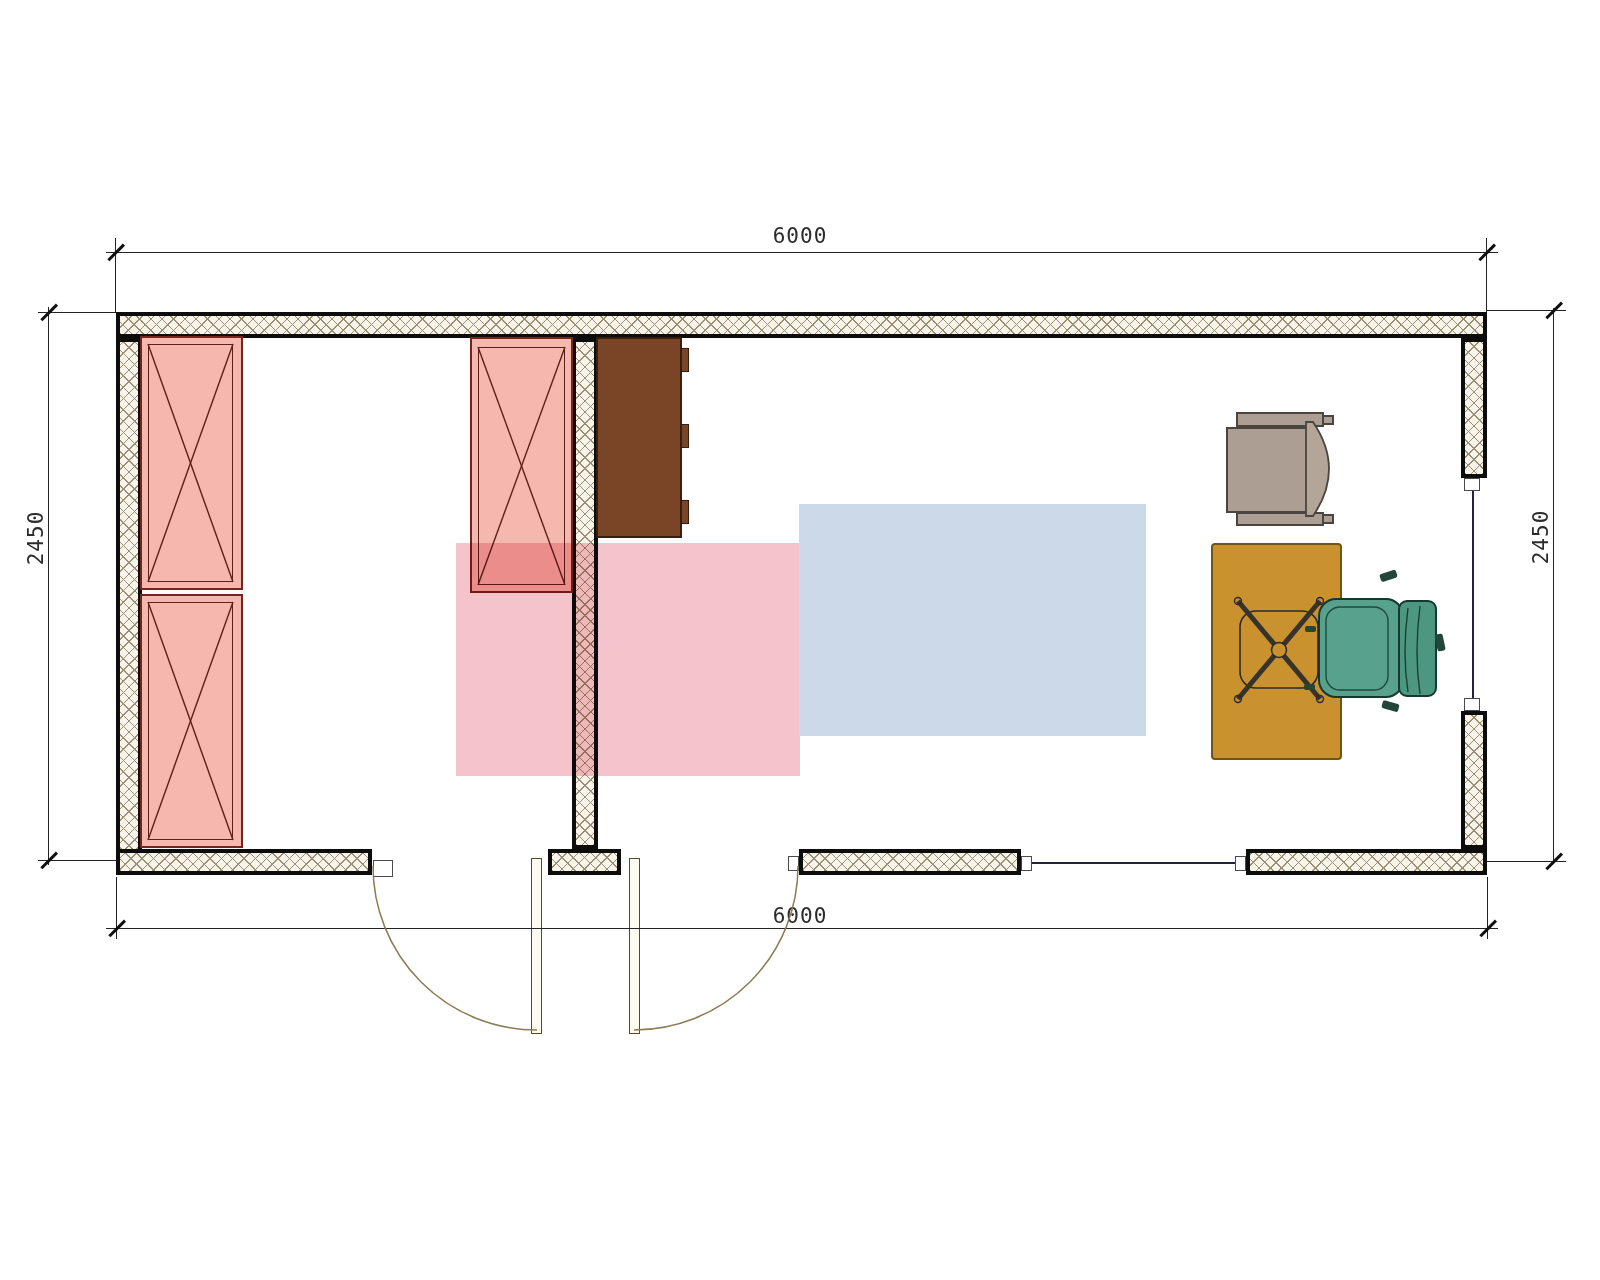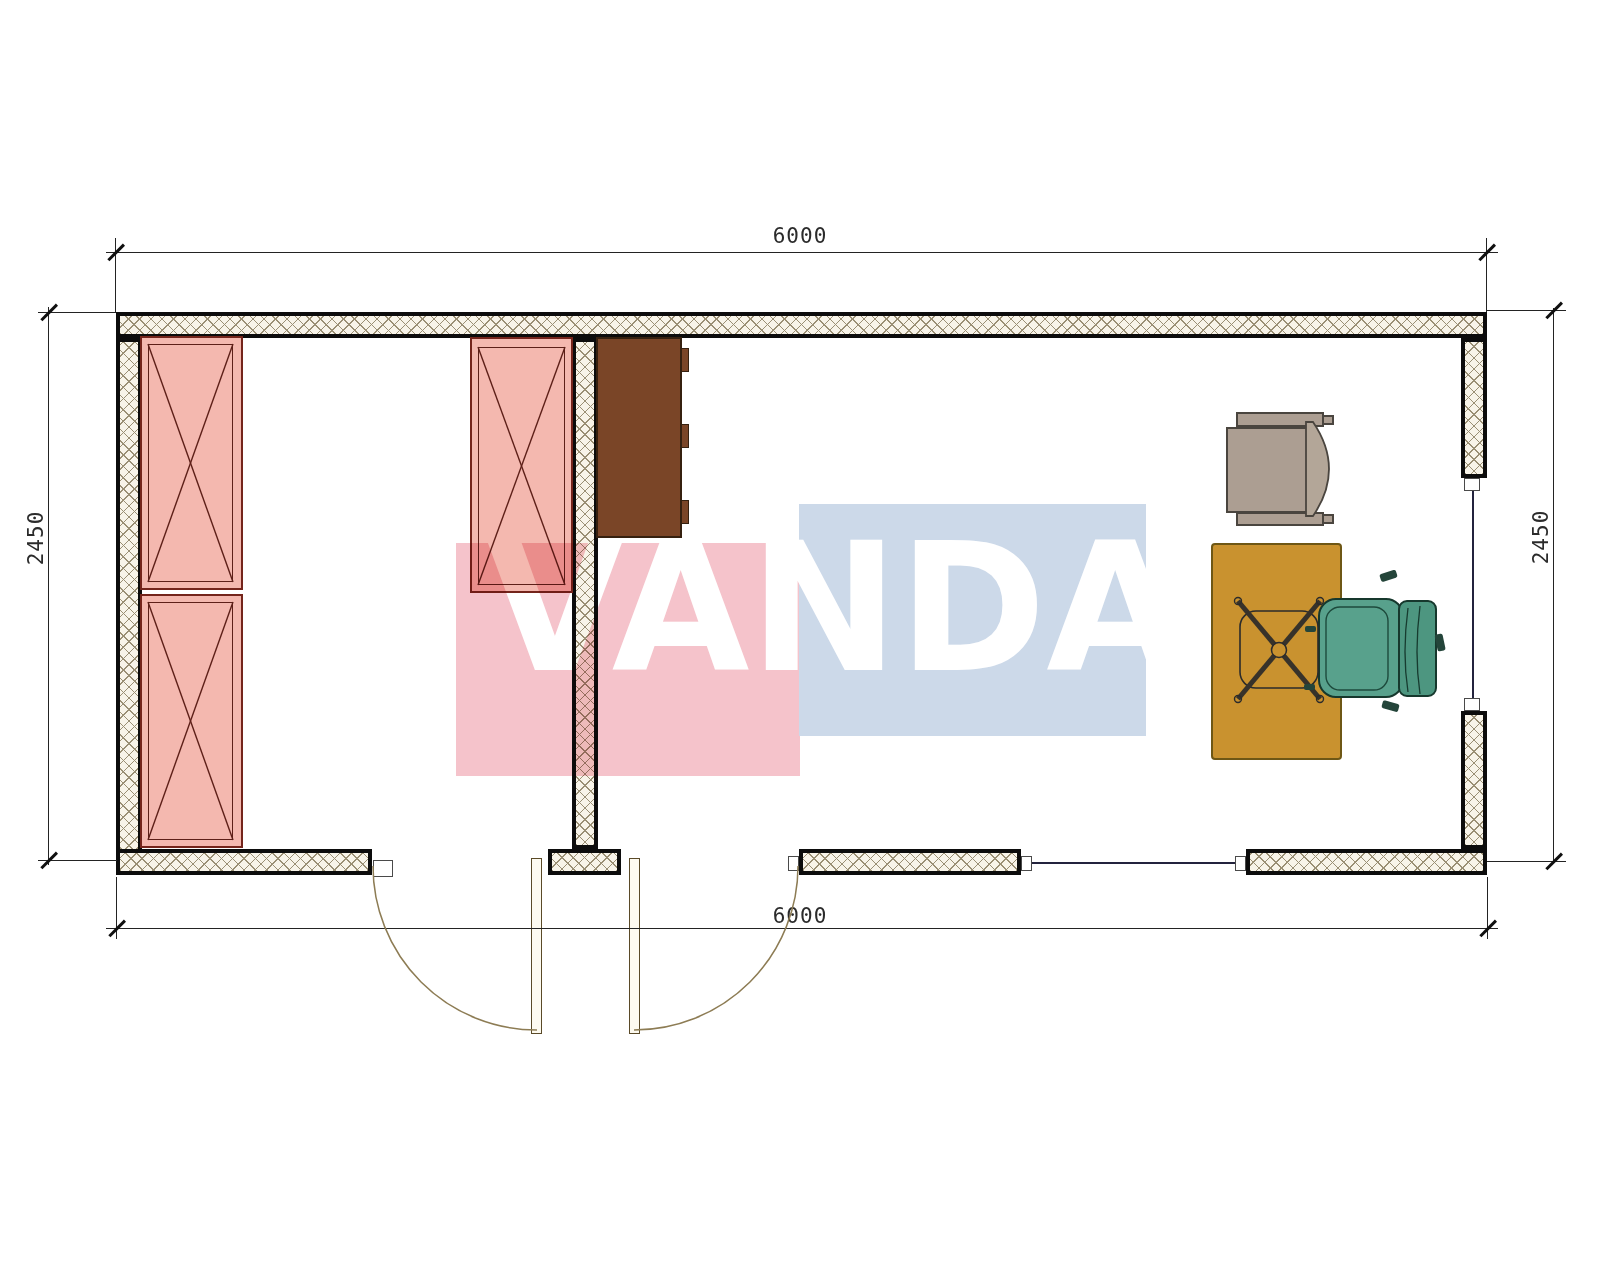--- a/index.html
+++ b/index.html
@@ -150,16 +150,15 @@
       <rect x="1305" y="626" width="11" height="6" rx="2" fill="#24453a"></rect>
       <rect x="1304" y="684" width="11" height="6" rx="2" fill="#24453a"></rect>
     </g>
 
     <path d="M 1306 422 L 1313 422 Q 1345 469 1313 516 L 1306 516 Z" fill="#b3a698" stroke="#4a453f" stroke-width="1.8"></path>
   </svg>
 
   <div id="watermark">
     <div class="wmrect" style="left:456px;top:543px;width:344px;height:233px;background:#f5c3cb;"></div>
     <div class="wmrect" style="left:799px;top:504px;width:347px;height:232px;background:#ccd9e9;"></div>
-    <div id="wmtext" style="left:486px;top:520px;">VANDA</div>
   </div>
 
 </div>
 
 </body></html>

